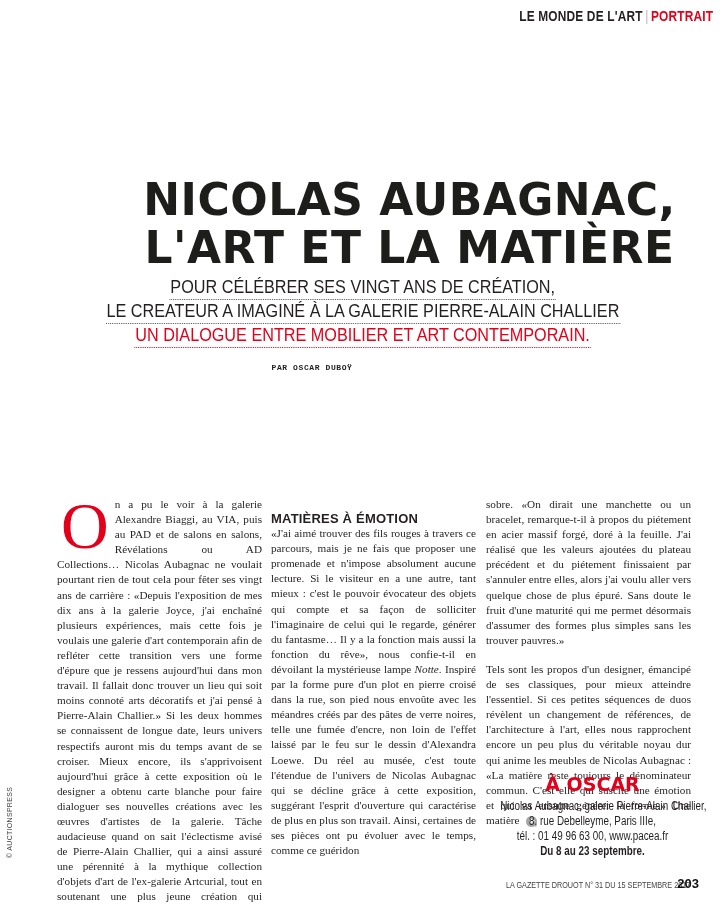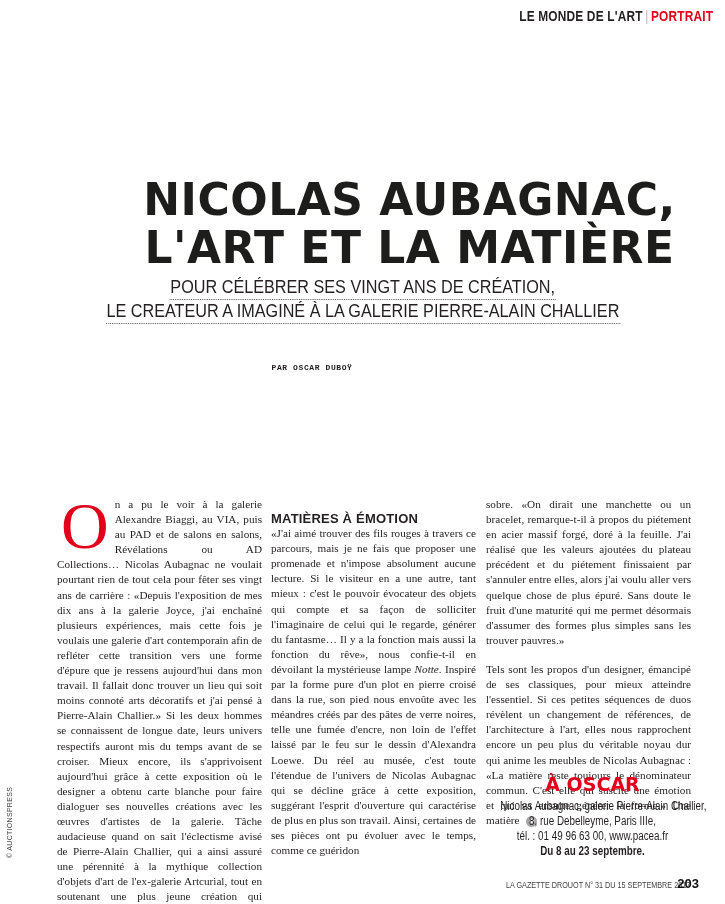--- a/index.html
+++ b/index.html
@@ -39,20 +39,21 @@
 </div>
 
 <div class="title">
   <div>NICOLAS AUBAGNAC,</div>
   <div>L'ART ET LA MATIÈRE</div>
 </div>
 
 <div class="subtitle">
   <div><span>POUR CÉLÉBRER SES VINGT ANS DE CRÉATION,</span></div>
   <div><span>LE CREATEUR A IMAGINÉ À LA GALERIE PIERRE-ALAIN CHALLIER</span></div>
+  <div><span class="red">UN DIALOGUE ENTRE MOBILIER ET ART CONTEMPORAIN.</span></div>
 </div>
 
 <div class="byline">PAR OSCAR DUBOŸ</div>
 
 <div class="col col1">
   <p><span class="dropcap">O</span><span>n a pu le voir à la galerie Alexandre Biaggi, au VIA, puis au PAD et de salons en salons, Révélations ou AD Collections… Nicolas Aubagnac ne voulait pourtant rien de tout cela pour fêter ses vingt ans de carrière : «Depuis l'exposition de mes dix ans à la galerie Joyce, j'ai enchaîné plusieurs expériences, mais cette fois je voulais une galerie d'art contemporain afin de refléter cette transition vers une forme d'épure que je ressens aujourd'hui dans mon travail. Il fallait donc trouver un lieu qui soit moins connoté arts décoratifs et j'ai pensé à Pierre-Alain Challier.» Si les deux hommes se connaissent de longue date, leurs univers respectifs auront mis du temps avant de se croiser. Mieux encore, ils s'apprivoisent aujourd'hui grâce à cette exposition où le designer a obtenu carte blanche pour faire dialoguer ses nouvelles créations avec les œuvres d'artistes de la galerie. Tâche audacieuse quand on sait l'éclectisme avisé de Pierre-Alain Challier, qui a ainsi assuré une pérennité à la mythique collection d'objets d'art de l'ex-galerie Artcurial, tout en soutenant une plus jeune création qui mélange les supports avec aisance. Bijoux, photos, tableaux : rien n'a été laissé de côté dans ce</span></p>
 </div>
 
 <div class="col col2">
   <div class="subhead">MATIÈRES À ÉMOTION</div>

